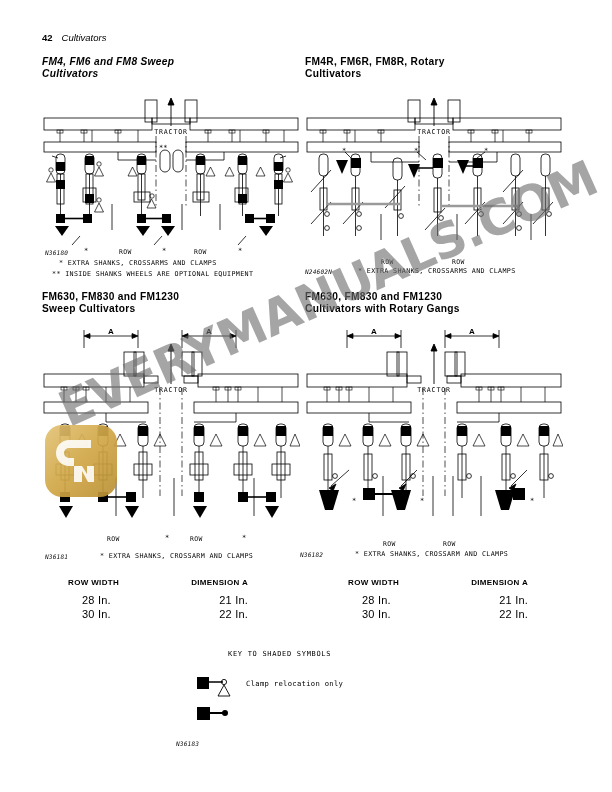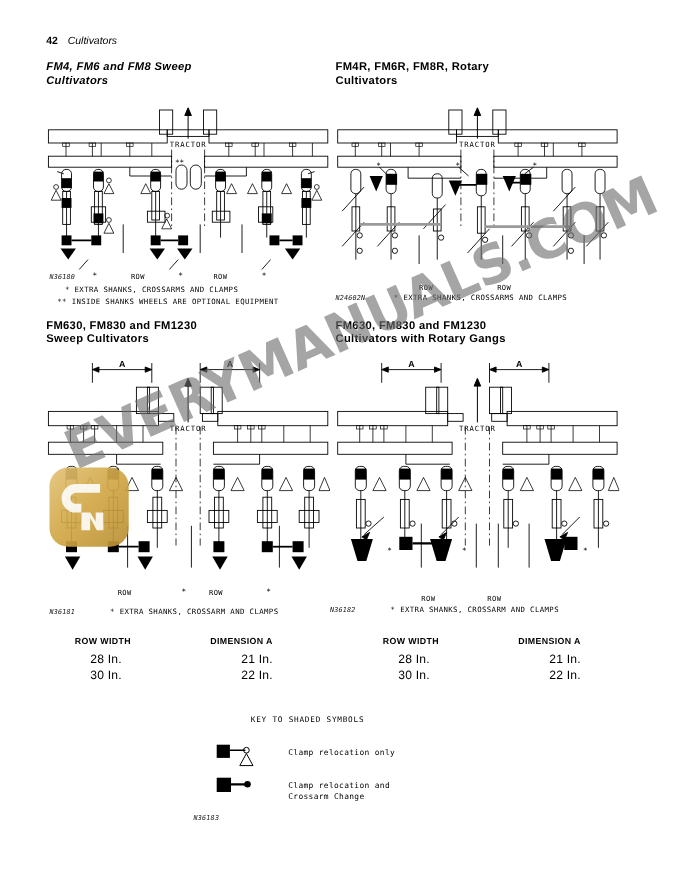--- a/index.html
+++ b/index.html
@@ -125,21 +125,21 @@
     top: 650px;
     font-family: "DejaVu Sans Mono", monospace;
     font-size: 7px;
     letter-spacing: 0.7px;
     color: #000;
   }
   .key-row {
     position: absolute;
     display: flex;
     align-items: flex-start;
-    gap: 20px;
+    gap: 4px;
   }
   #key-row-1 { left: 196px; top: 676px; }
   #key-row-2 { left: 196px; top: 706px; }
   .key-sym { width: 46px; height: 22px; flex: none; }
   .key-sym svg { display: block; }
   .key-text {
     font-family: "DejaVu Sans Mono", monospace;
     font-size: 7.2px;
     line-height: 9.6px;
     color: #000;
@@ -826,22 +826,20 @@
   </div>
 
   <div class="key-row" id="key-row-2">
     <div class="key-sym">
       <svg width="46" height="22" viewBox="0 0 46 22" xmlns="http://www.w3.org/2000/svg">
         <rect x="1" y="1" width="13" height="13" fill="#000"></rect>
         <line x1="14" y1="7" x2="28" y2="7" stroke="#000" stroke-width="2"></line>
         <circle cx="29" cy="7" r="3" fill="#000"></circle>
       </svg>
     </div>
-    <div class="key-text">Clamp relocation and
-Crossarm Change</div>
   </div>
 
   <div id="key-code">N36183</div>
 
   <div id="watermark">
     <div id="wm-text">EVERYMANUALS.COM</div>
     <div id="wm-logo">
       <svg width="74" height="74" viewBox="0 0 74 74" xmlns="http://www.w3.org/2000/svg">
         <defs>
           <linearGradient id="lg" x1="0" y1="0" x2="1" y2="1">

